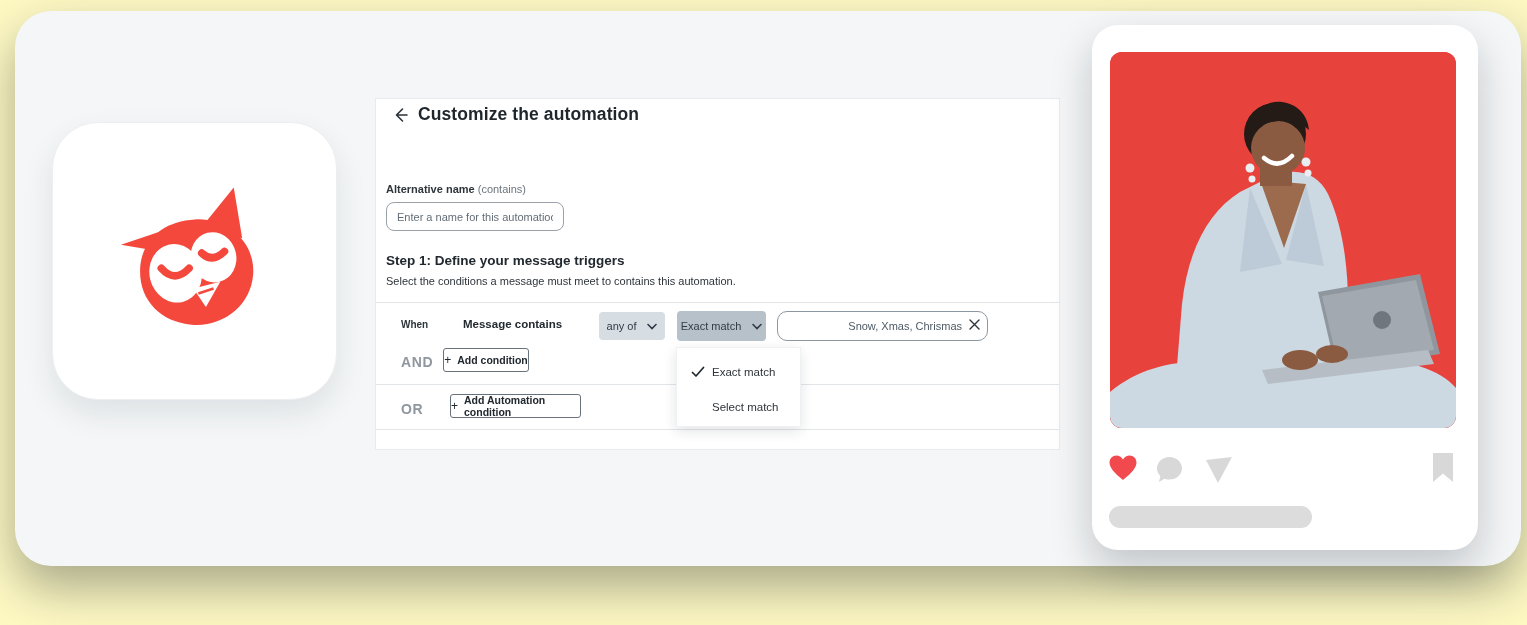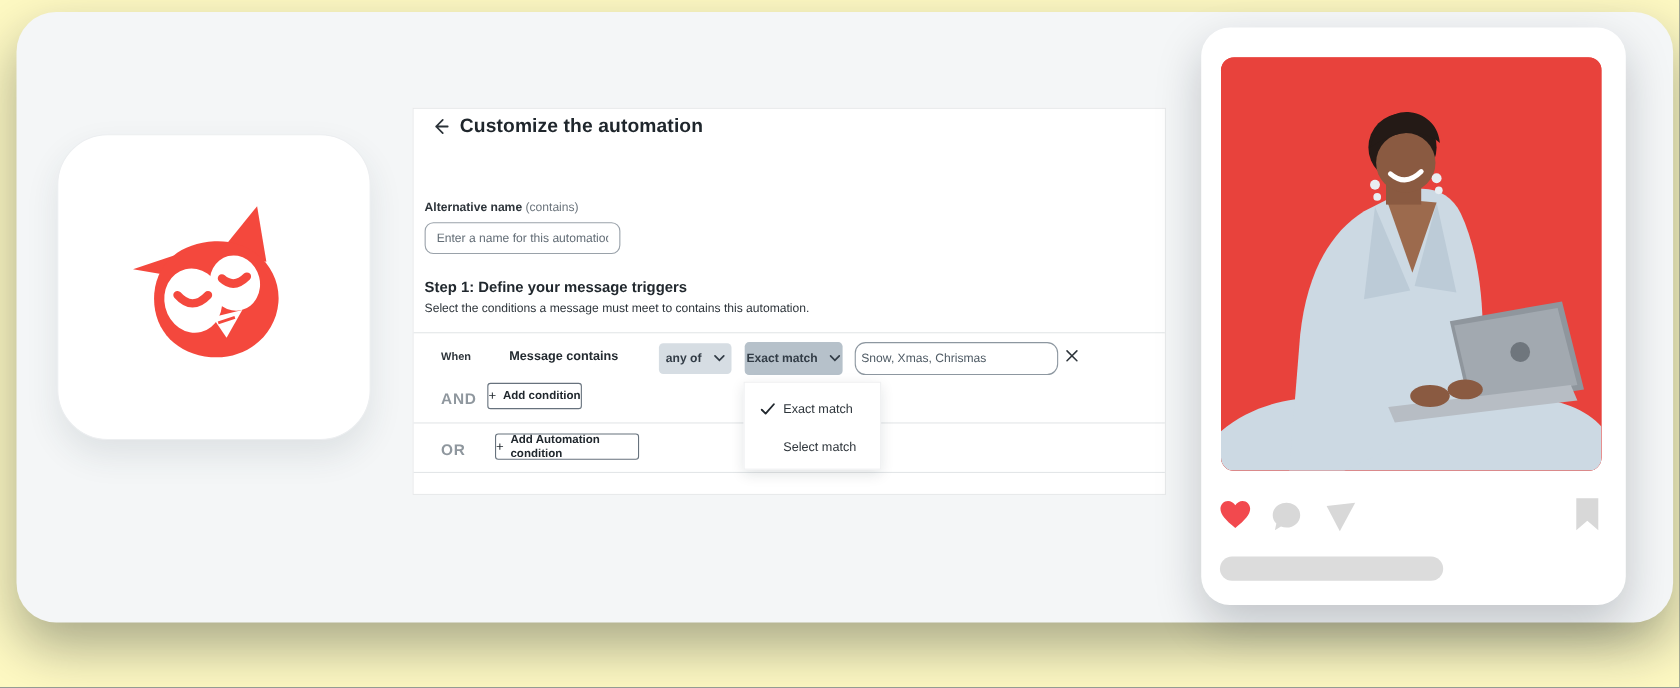--- a/index.html
+++ b/index.html
@@ -17,24 +17,24 @@
   .field-label{position:absolute;left:10px;top:84px;font-size:11px;color:#2e353b;}
   .field-label b{font-weight:700;}
   .req{color:#6c757d;font-weight:400;}
   .name-input{position:absolute;left:10px;top:103px;width:178px;height:29px;border:1px solid #9aa2aa;border-radius:8px;padding:0 10px;font-size:11px;color:#3a444d;font-family:"Liberation Sans",sans-serif;background:#fff;}
   .name-input::placeholder{color:#636d76;opacity:1;}
   .step-title{position:absolute;left:10px;top:154px;font-size:13.5px;font-weight:700;color:#21282e;}
   .step-sub{position:absolute;left:10px;top:176px;font-size:11px;color:#2e353b;}
   .divider{position:absolute;left:0;width:100%;height:0;border-top:1px solid #e3e6e8;}
   .when-label{position:absolute;left:25px;top:220px;font-size:10px;font-weight:600;color:#2e353b;}
   .cond-field{position:absolute;left:87px;top:219px;font-size:11.5px;font-weight:700;color:#232a30;}
-  .chip{position:absolute;height:28px;border-radius:4px;display:flex;align-items:center;justify-content:center;gap:11px;font-size:11px;font-weight:700;color:#323c46;cursor:pointer;}
+  .chip{position:absolute;height:28px;border-radius:4px;display:flex;align-items:center;justify-content:center;gap:11px;font-size:11px;font-weight:400;color:#323c46;cursor:pointer;}
   .chip-any{left:223px;top:213px;width:66px;background:#d6dde3;}
   .chip-match{left:301px;top:212px;width:89px;height:30px;background:#b6c1ca;}
-  .kw-input{position:absolute;left:401px;top:212px;width:185px;height:30px;border:1.5px solid #8d97a0;border-radius:10px;padding:0 5px;font-size:11px;color:#4e5a64;font-family:"Liberation Sans",sans-serif;background:#fff;}
+  .kw-input{position:absolute;left:401px;top:212px;width:211px;height:30px;border:1.5px solid #8d97a0;border-radius:10px;padding:0 25px;font-size:11px;color:#4e5a64;font-family:"Liberation Sans",sans-serif;background:#fff;text-align:right;}
   .remove-x{position:absolute;left:592px;top:218px;width:16px;height:16px;cursor:pointer;color:#2e353b;}
   .bool-label{position:absolute;left:25px;font-size:14px;font-weight:600;letter-spacing:.6px;color:#8f979e;}
   .and-l{top:255px;} .or-l{top:302px;}
   .add-btn{position:absolute;height:24px;background:#fff;border:1px solid #67727d;border-radius:3px;display:flex;align-items:center;justify-content:center;gap:6px;font-size:10.5px;font-weight:700;color:#21282e;cursor:pointer;}
   .add-cond{left:67px;top:249px;width:86px;}
   .add-alt{left:74px;top:295px;width:131px;}
   .plus{font-size:12px;font-weight:400;color:#21282e;}
   
   .dropdown{position:absolute;left:300px;top:248px;width:125px;height:80px;background:#fff;border:1px solid #f0f1f2;box-shadow:0 4px 12px rgba(20,30,40,.12);z-index:5;}
   .dd-item{position:absolute;left:0;width:100%;height:34px;display:flex;align-items:center;font-size:11.5px;color:#2e353b;cursor:pointer;}

